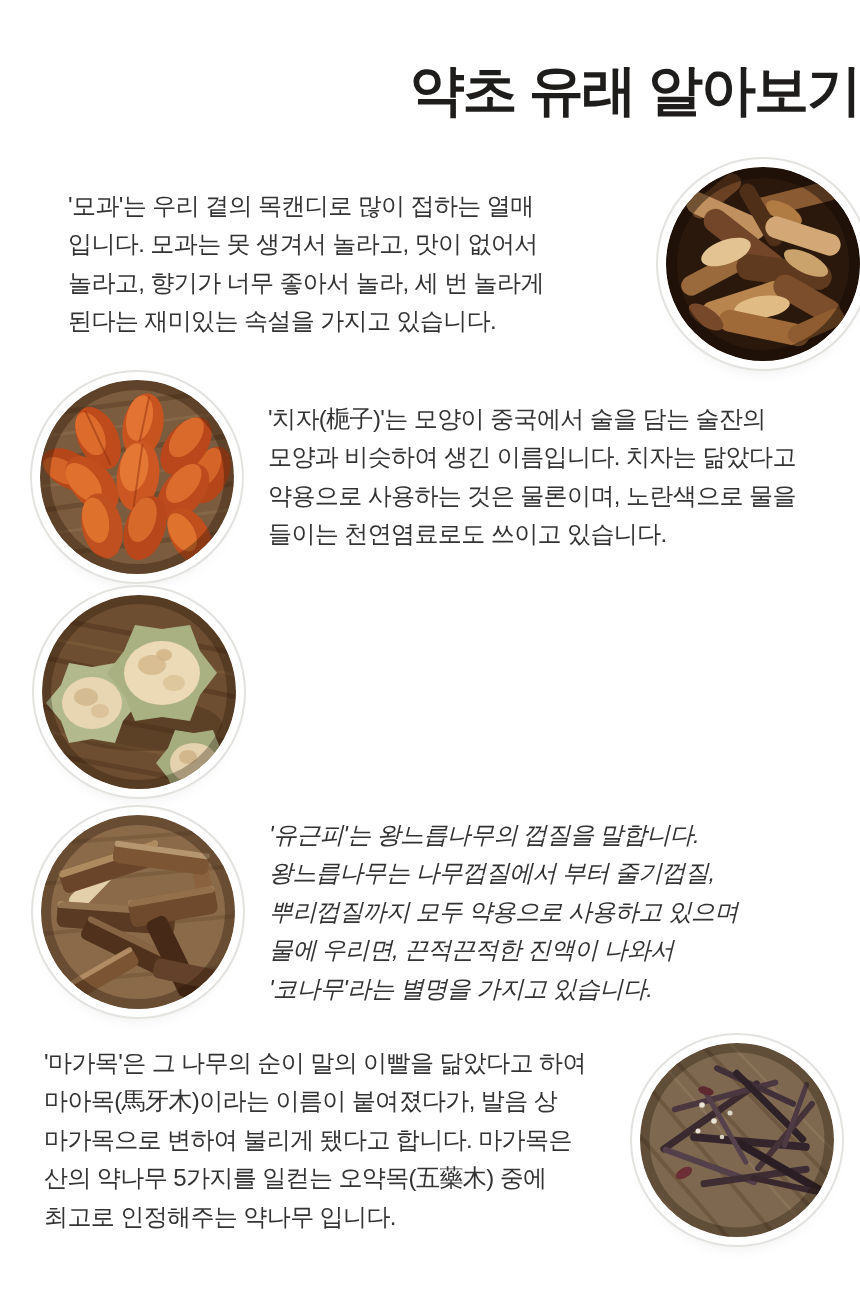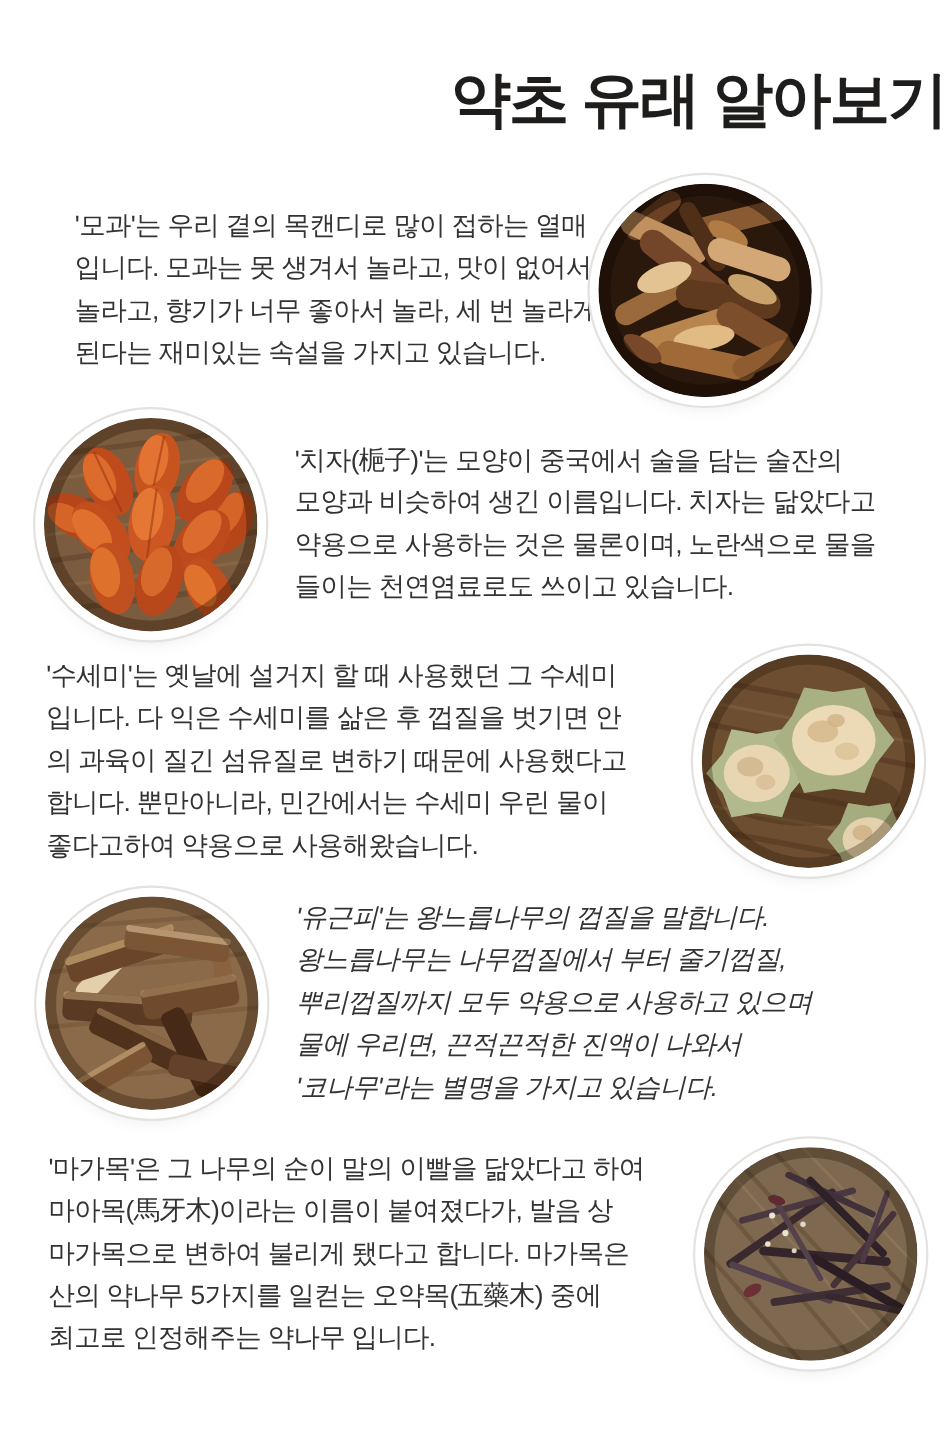--- a/index.html
+++ b/index.html
@@ -21,21 +21,21 @@
   .row { display:flex; align-items:center; }
   .text {
     margin:0;
     white-space:pre;
     font-size:24px; line-height:38.5px;
     letter-spacing:-0.6px;
     color:#333333;
     font-weight:400;
   }
 
-  .sec1 { margin-top:38px;  height:212px; padding-left:68px; }
+  .sec1 { margin-top:38px;  height:212px; padding-left:68px; justify-content:space-between; }
   .sec2 { margin-top:6px;   height:202px; padding-left:40px; }
   .sec2 .text { margin-left:34px; }
   .sec3 { margin-top:4px;   height:220px; padding-left:42px; padding-right:28px; justify-content:space-between; }
   .sec4 { margin-top:4px;   height:212px; padding-left:41px;font-style:italic; }
   .sec4 .text { margin-left:34px; }
   .sec5 { margin-top:16px;  height:212px; padding-left:44px; padding-right:26px; justify-content:space-between; }
 
   .photo {
     flex:0 0 auto;
     width:194px; height:194px; border-radius:50%;
@@ -168,25 +168,20 @@
         </g>
       </svg>
     </div>
     <p class="text">'치자(梔子)'는 모양이 중국에서 술을 담는 술잔의
 모양과 비슷하여 생긴 이름입니다. 치자는 닮았다고
 약용으로 사용하는 것은 물론이며, 노란색으로 물을
 들이는 천연염료로도 쓰이고 있습니다.</p>
   </section>
 
   <section class="row sec3">
-    <p class="text">'수세미'는 옛날에 설거지 할 때 사용했던 그 수세미
-입니다. 다 익은 수세미를 삶은 후 껍질을 벗기면 안
-의 과육이 질긴 섬유질로 변하기 때문에 사용했다고
-합니다. 뿐만아니라, 민간에서는 수세미 우린 물이
-좋다고하여 약용으로 사용해왔습니다.</p>
     <div class="photo">
       <svg width="194" height="194" viewBox="0 0 194 194">
         <defs>
             <clipPath id="c3">
               <circle cx="97" cy="97" r="97"></circle>
             </clipPath>
           </defs>
         <g clip-path="url(#c3)">
           <rect width="194" height="194" fill="#6d4e31"></rect>
           <g stroke="#553821" stroke-width="5" opacity="0.6" fill="none">

